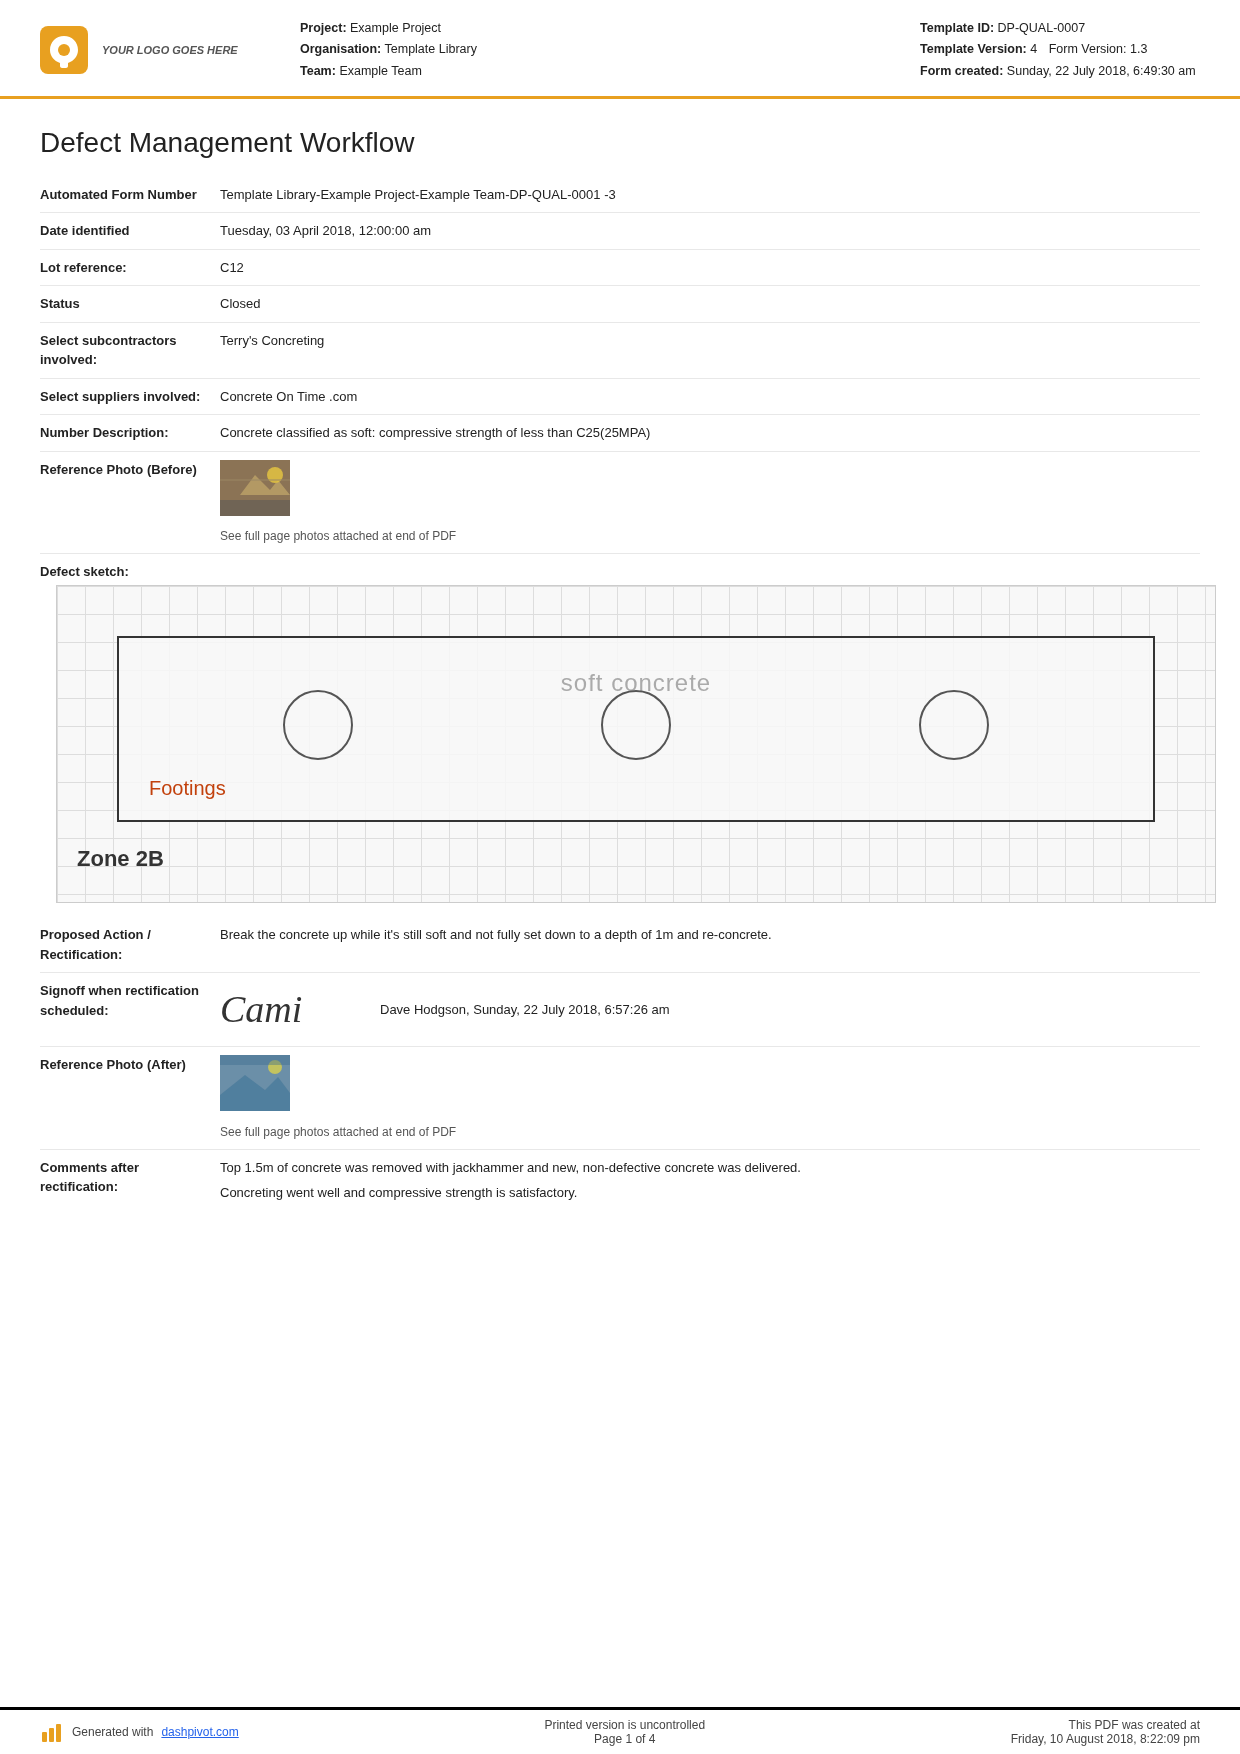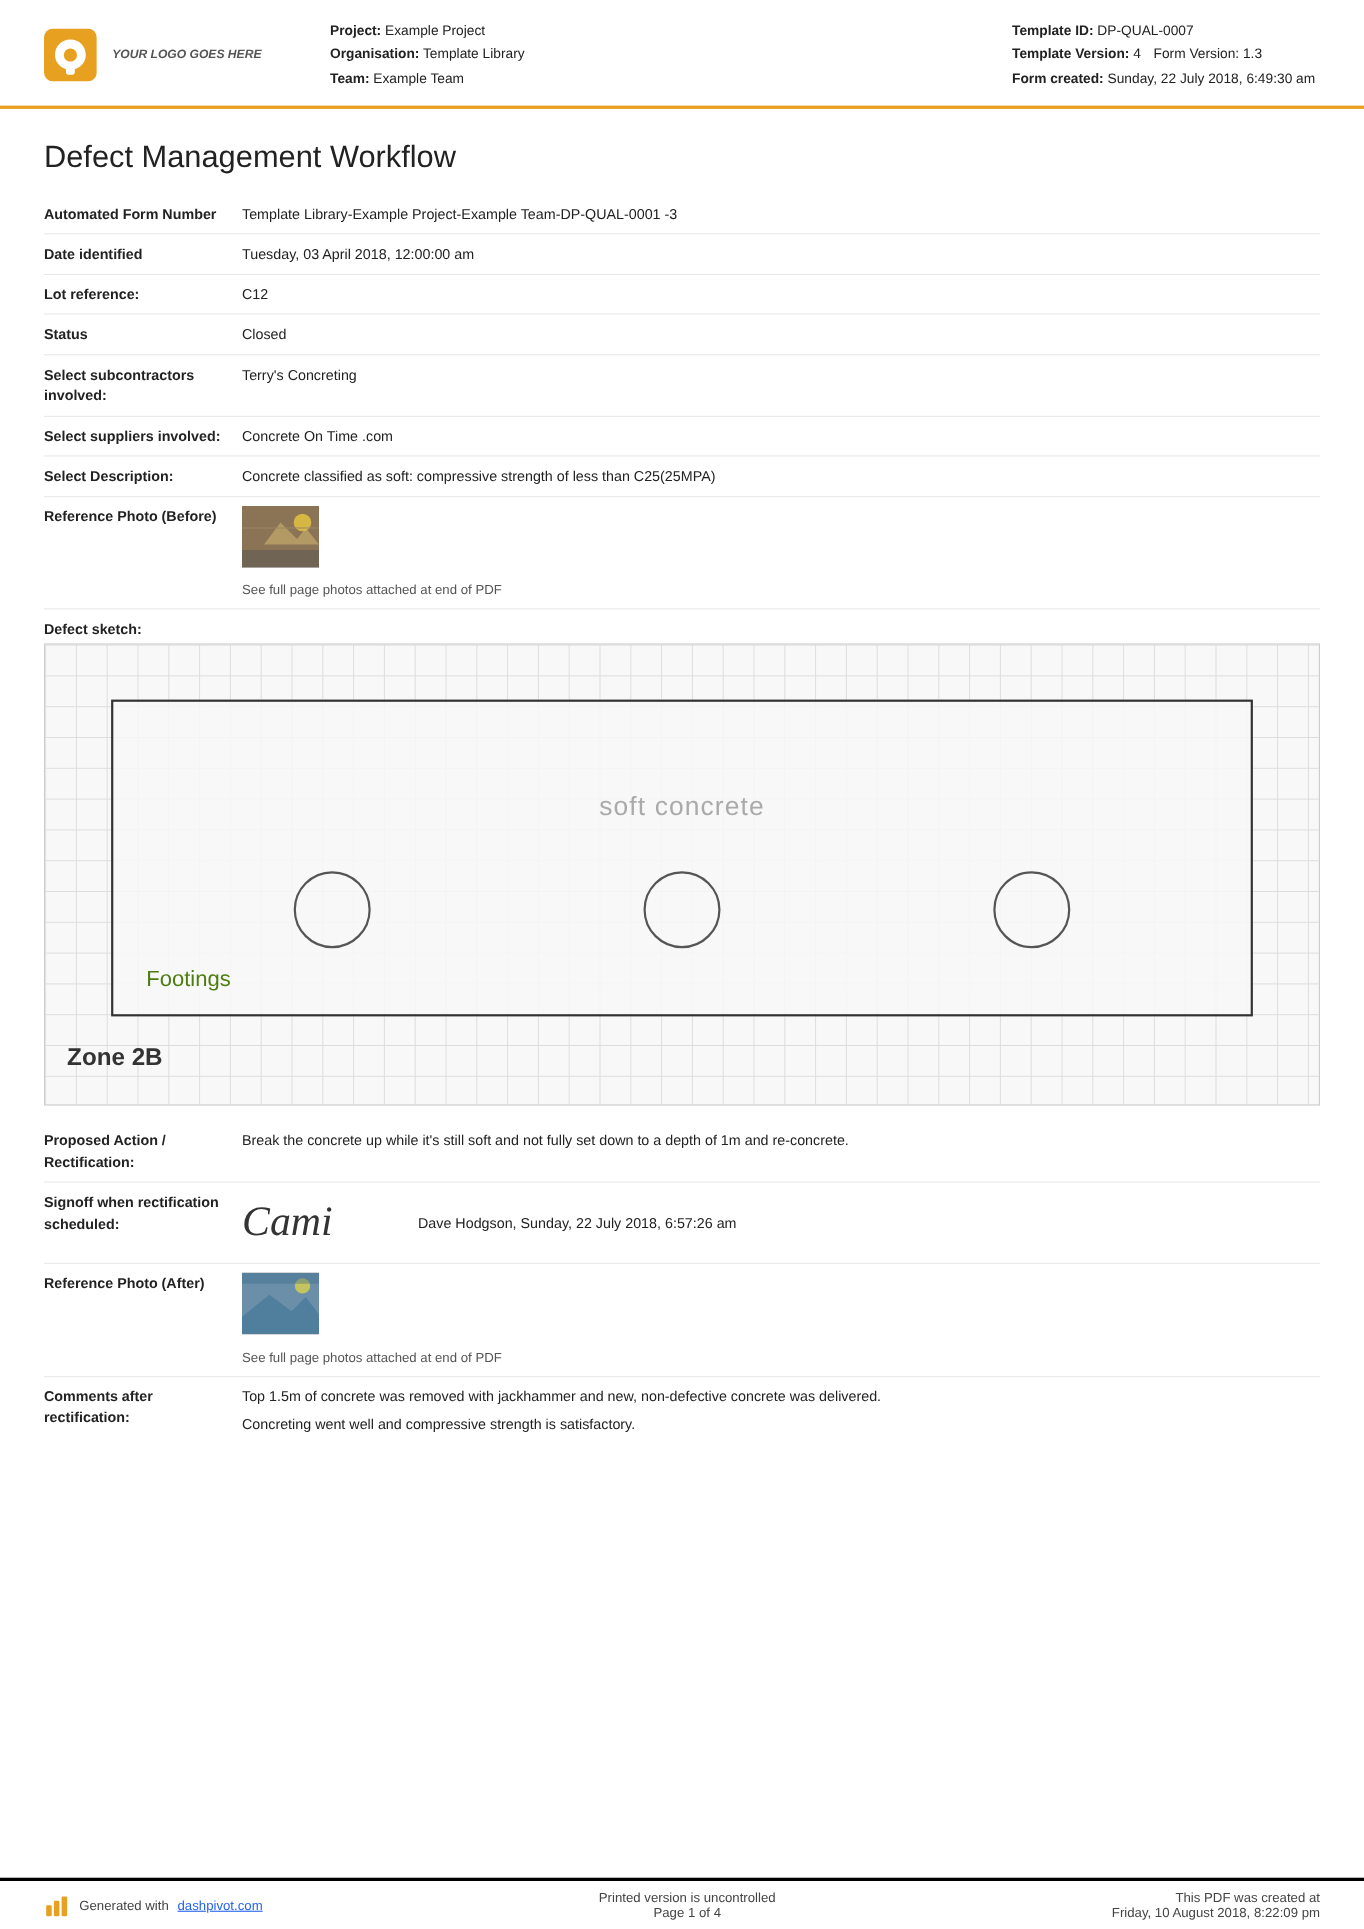--- a/index.html
+++ b/index.html
@@ -101,22 +101,23 @@
     .sketch-label {
       font-weight: bold;
       font-size: 13px;
       margin-bottom: 6px;
     }
     .sketch-grid {
       width: 100%;
       border: 1px solid #ccc;
       background: #f8f8f8;
       position: relative;
-      height: 420px;
+      height: 318px;
       overflow: hidden;
+      margin-left: 16px;
     }
     
     .sketch-grid::before {
       content: '';
       position: absolute;
       top: 0; left: 0; right: 0; bottom: 0;
       background-image:
         linear-gradient(to right, #ddd 1px, transparent 1px),
         linear-gradient(to bottom, #ddd 1px, transparent 1px);
       background-size: 28px 28px;
@@ -149,21 +150,21 @@
       width: 70px; height: 70px;
       border: 2px solid #555;
       border-radius: 50%;
       background: transparent;
     }
     .sketch-footings {
       position: absolute;
       bottom: 20px;
       left: 30px;
       font-size: 20px;
-      color: #4d7c0f;
+      color: #c2410c;
     }
     
     .photo-thumb {
       width: 70px;
       height: 56px;
       background: #888;
       display: inline-block;
       margin-bottom: 4px;
       position: relative;
       overflow: hidden;
@@ -300,21 +301,21 @@
 
     <div class="field-row">
       <div class="field-label">
         <strong>Select suppliers involved:</strong>
       </div>
       <div class="field-value">Concrete On Time .com</div>
     </div>
 
     <div class="field-row">
       <div class="field-label">
-        <strong>Select Description:</strong>
+        <strong>Number Description:</strong>
       </div>
       <div class="field-value">Concrete classified as soft: compressive strength of less than C25(25MPA)</div>
     </div>
 
     <div class="field-row">
       <div class="field-label">
         <strong>Reference Photo (Before)</strong>
       </div>
       <div class="field-value">
         <div class="photo-thumb">

